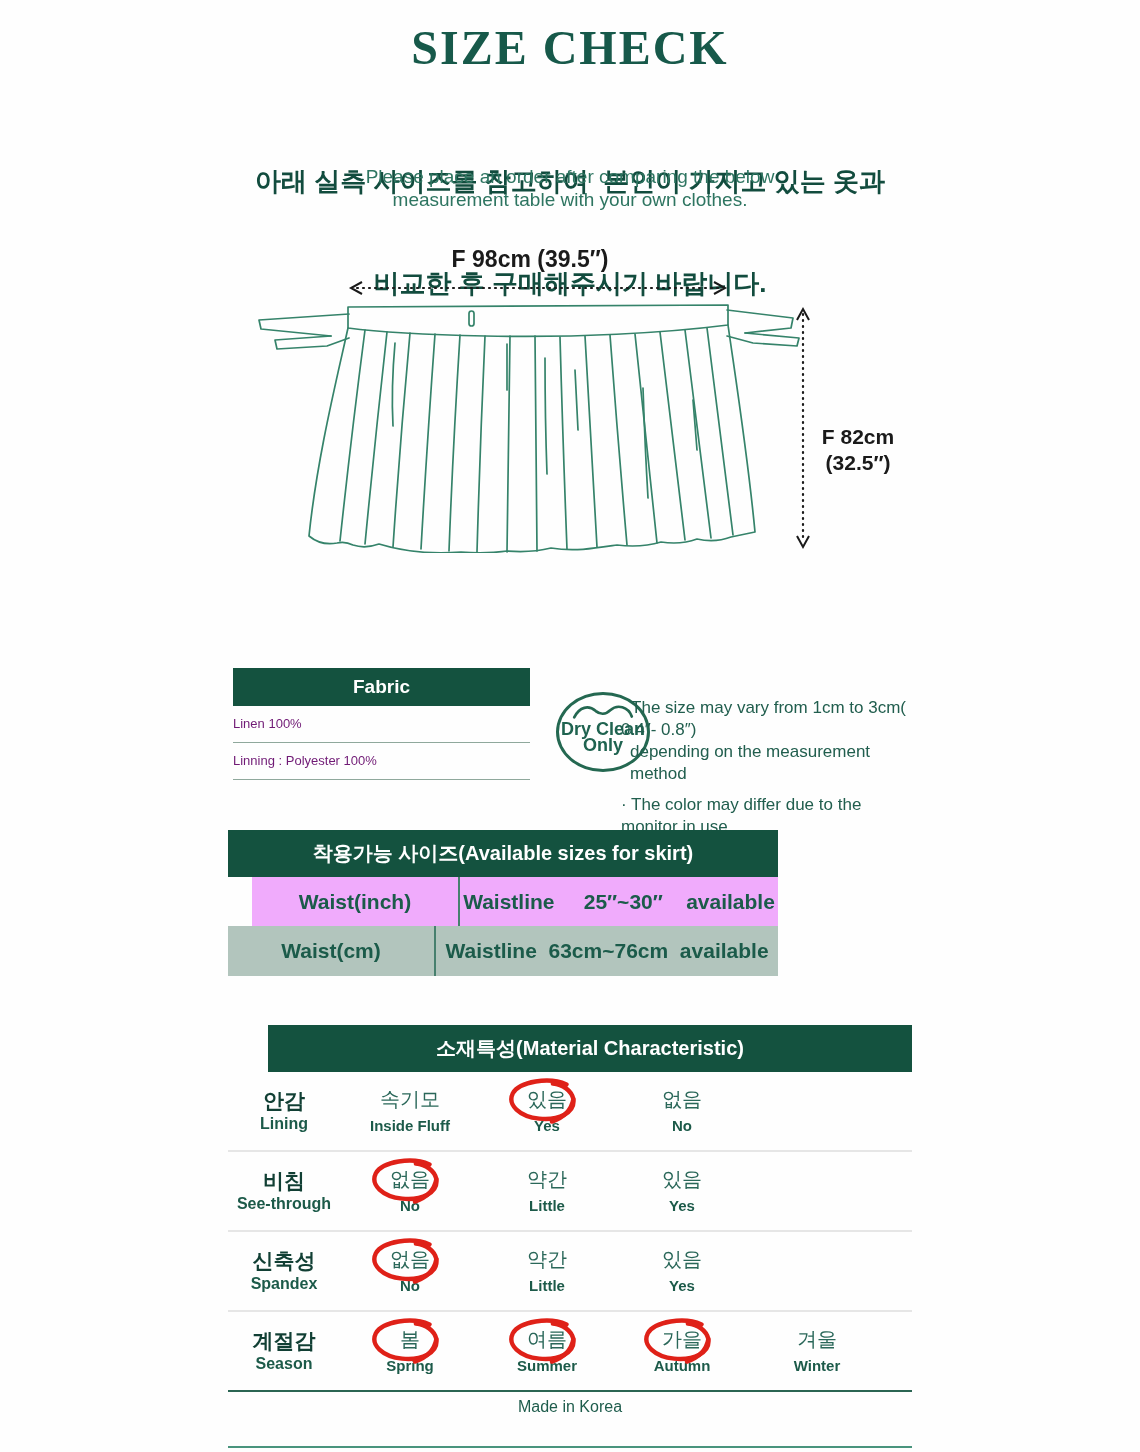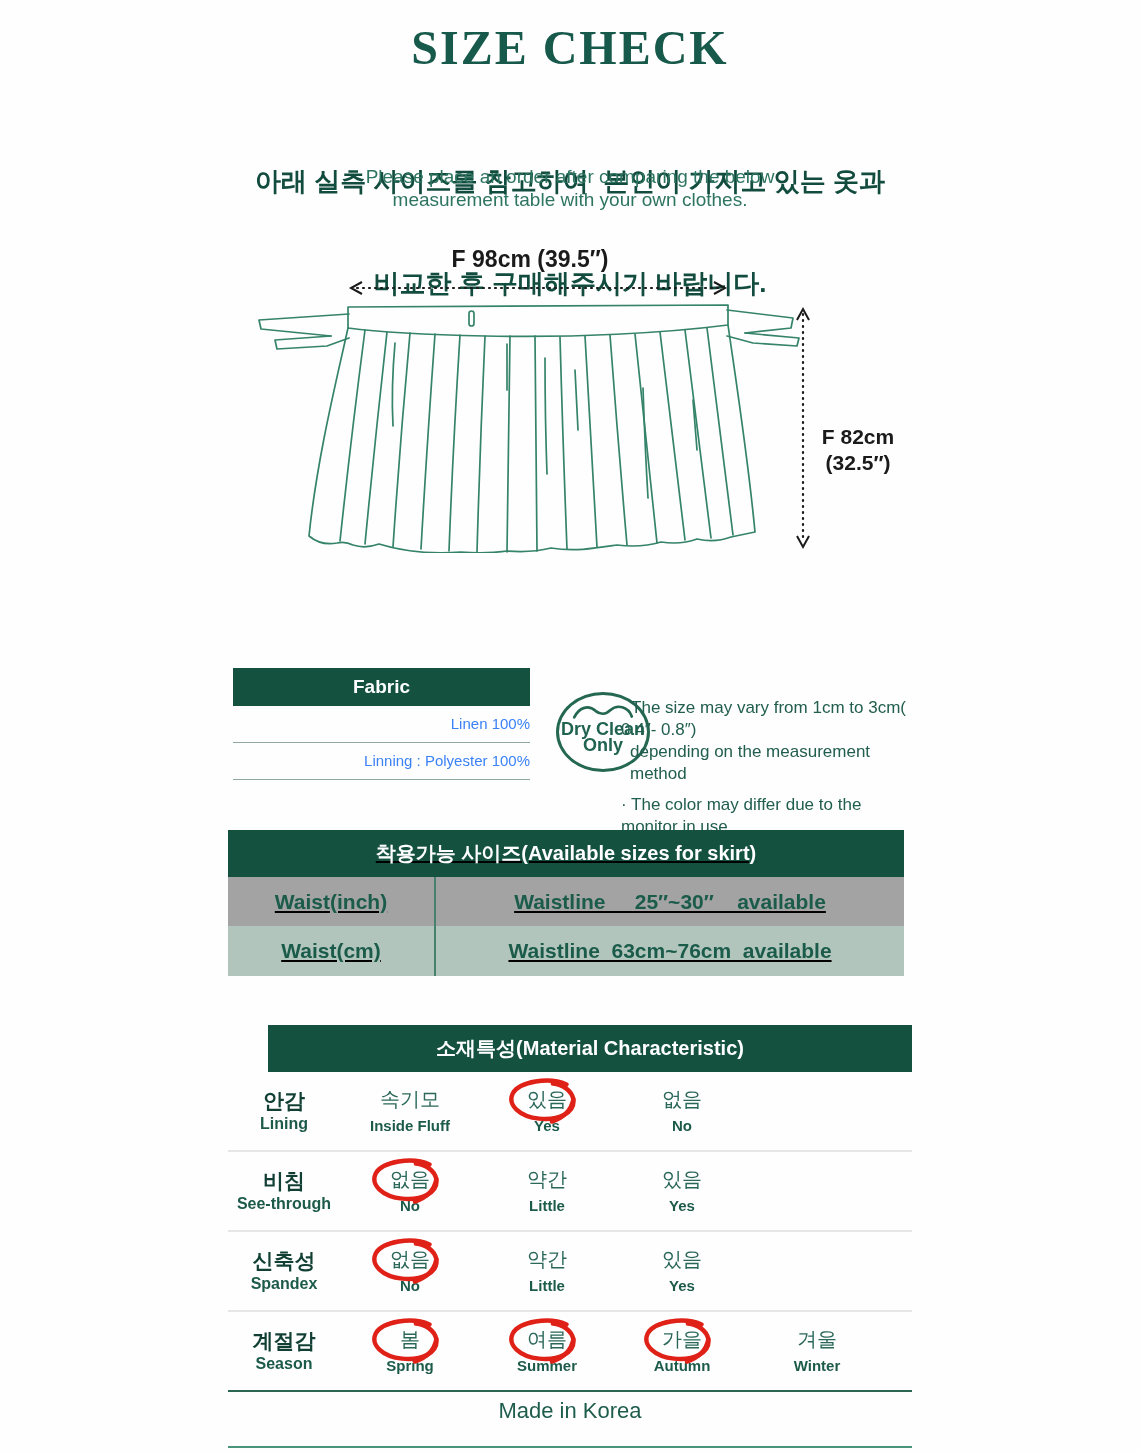--- a/index.html
+++ b/index.html
@@ -32,43 +32,43 @@
     position:absolute;top:424px;left:812px;width:92px;text-align:center;
     font-size:21px;font-weight:700;color:#1a1a1a;line-height:26px;
   }
   
   .fabric-table{position:absolute;top:668px;left:233px;width:297px;}
   .fabric-header{
     height:38px;line-height:38px;background:#14523f;color:#ffffff;
     text-align:center;font-size:19px;font-weight:700;
   }
   .fabric-row{
-    height:36px;line-height:36px;text-align:right;font-size:15px;
-    color:#3b82f6;border-bottom:1px solid #8fa89c;
+    height:36px;line-height:36px;text-align:left;font-size:13px;
+    color:#701a75;border-bottom:1px solid #8fa89c;
   }
   
   .care-icon{
     position:absolute;top:692px;left:556px;width:88px;height:74px;
     border:3.5px solid #246851;border-radius:50%;
     display:flex;flex-direction:column;align-items:center;
   }
   .care-icon svg{margin-top:8px;}
   .care-icon-line{font-size:18px;font-weight:700;color:#1f6350;line-height:16px;}
   .care-notes{position:absolute;top:697px;left:621px;width:300px;
     font-size:17px;color:#215e4e;line-height:22px;}
   .care-note2{margin-top:9px;}
   .note-indent{padding-left:9px;}
   
-  .sizes-table{position:absolute;top:830px;left:228px;width:676px;text-decoration:underline;}
+  .sizes-table{position:absolute;top:830px;left:228px;width:550px;}
   .sizes-header{
     height:47px;line-height:47px;background:#14523f;color:#ffffff;
     text-align:center;font-size:20px;font-weight:700;
   }
   .sizes-row{display:flex;align-items:center;}
-  .sizes-row-1{height:49px;background:#a3a3a3;}
+  .sizes-row-1{height:49px;background:#f0abfc;margin-left:24px;}
   .sizes-row-2{height:50px;background:#b2c5bd;}
   .sizes-label{
     width:206px;border-right:2px solid #47806e;align-self:stretch;
     display:flex;align-items:center;justify-content:center;
     font-size:21px;font-weight:700;color:#1b5b4a;
   }
   .sizes-value{
     flex:1;text-align:center;font-size:21px;font-weight:700;color:#1b5b4a;white-space:pre;
   }
   
@@ -88,21 +88,21 @@
   .m-opt-ko{font-size:20px;color:#2a6759;line-height:26px;}
   .m-opt-en{font-size:15px;font-weight:700;color:#1c5a49;line-height:21px;margin-top:3px;}
   .circle-mark{
     position:absolute;top:-10px;left:50%;transform:translateX(-50%);
     width:82px;height:54px;pointer-events:none;
   }
   .circle-mark path{fill:none;stroke:#df2118;stroke-width:4.5;stroke-linecap:round;}
   
   .made-in{
     position:absolute;top:1398px;left:0;width:100%;text-align:center;
-    font-size:22px;color:#1e5c4c;
+    font-size:16px;color:#1e5c4c;
   }
   .bottom-line{position:absolute;top:1446px;left:228px;width:684px;height:2px;background:#49947d;}
   
   .skirt-stroke{fill:none;stroke:#35836a;stroke-width:1.7;stroke-linejoin:round;stroke-linecap:round;}
   .measure-dots{fill:none;stroke:#1a1a1a;stroke-width:2.2;stroke-dasharray:1 5;stroke-linecap:round;}
   .measure-head{fill:none;stroke:#1a1a1a;stroke-width:2;stroke-linejoin:miter;}
   .wave-stroke{fill:none;stroke:#246851;stroke-width:3;stroke-linecap:round;}
 </style>
 </head>
 <body>

